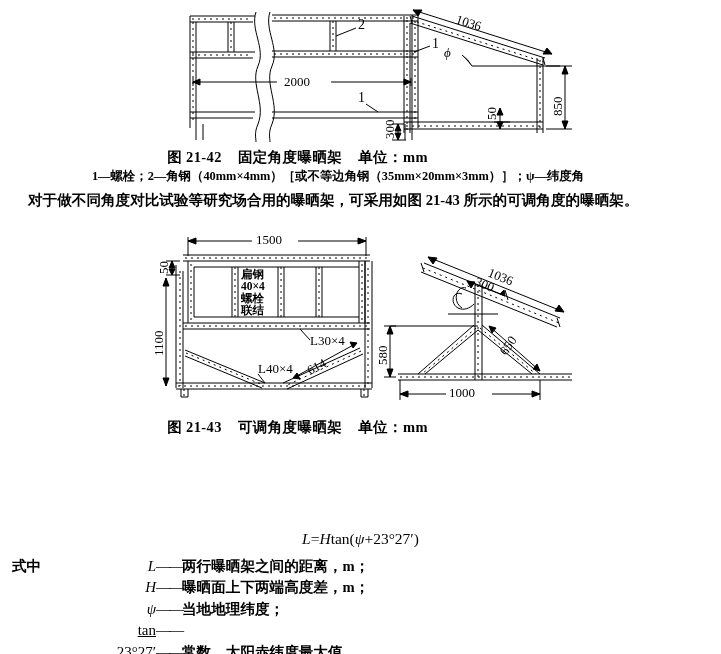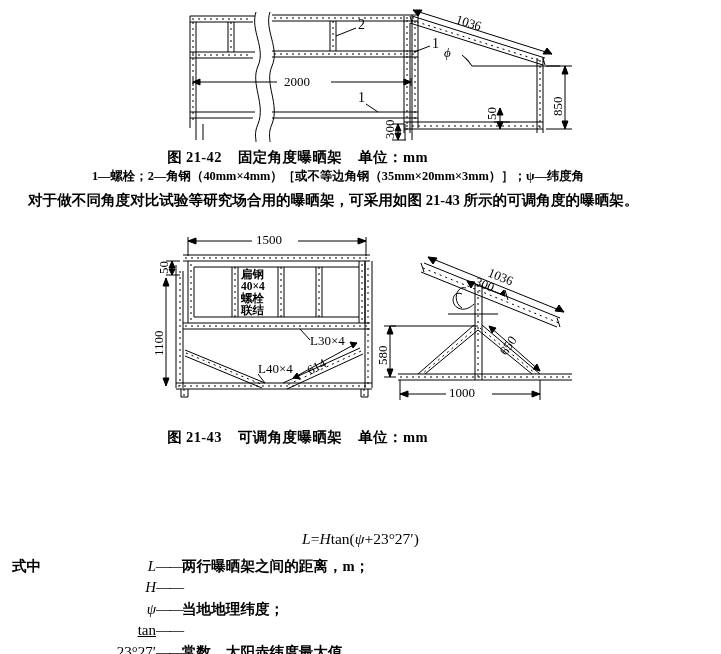--- a/index.html
+++ b/index.html
@@ -37,21 +37,21 @@
     width: 595px;
     text-align: center;
     font-size: 14.5px;
     font-weight: bold;
     letter-spacing: 0.4px;
     white-space: nowrap;
   }
   .caption .cap-sp { display: inline-block; width: 16px; }
 
   #caption-21-42 { top: 148px; }
-  #caption-21-43 { top: 428px; font-family: Liberation Serif, serif; }
+  #caption-21-43 { top: 418px; font-family: Liberation Serif, serif; }
 
   .fig-note {
     position: absolute;
     top: 168px;
     width: 676px;
     text-align: center;
     font-size: 12.4px;
     font-weight: bold;
     white-space: nowrap;
   }
@@ -534,20 +534,21 @@
     <div class="wl-row">
       <span class="wl-label">式中</span>
       <span class="wl-sym">L</span>
       <span class="wl-dash">——</span>
       <span class="wl-desc">两行曝晒架之间的距离，m；</span>
     </div>
     <div class="wl-row">
       <span class="wl-label"></span>
       <span class="wl-sym">H</span>
       <span class="wl-dash">——</span>
+      <span class="wl-desc">曝晒面上下两端高度差，m；</span>
     </div>
     <div class="wl-row">
       <span class="wl-label"></span>
       <span class="wl-sym">ψ</span>
       <span class="wl-dash">——</span>
       <span class="wl-desc">当地地理纬度；</span>
     </div>
     <div class="wl-row">
       <span class="wl-label"></span>
       <span class="wl-sym nonital">tan</span>

